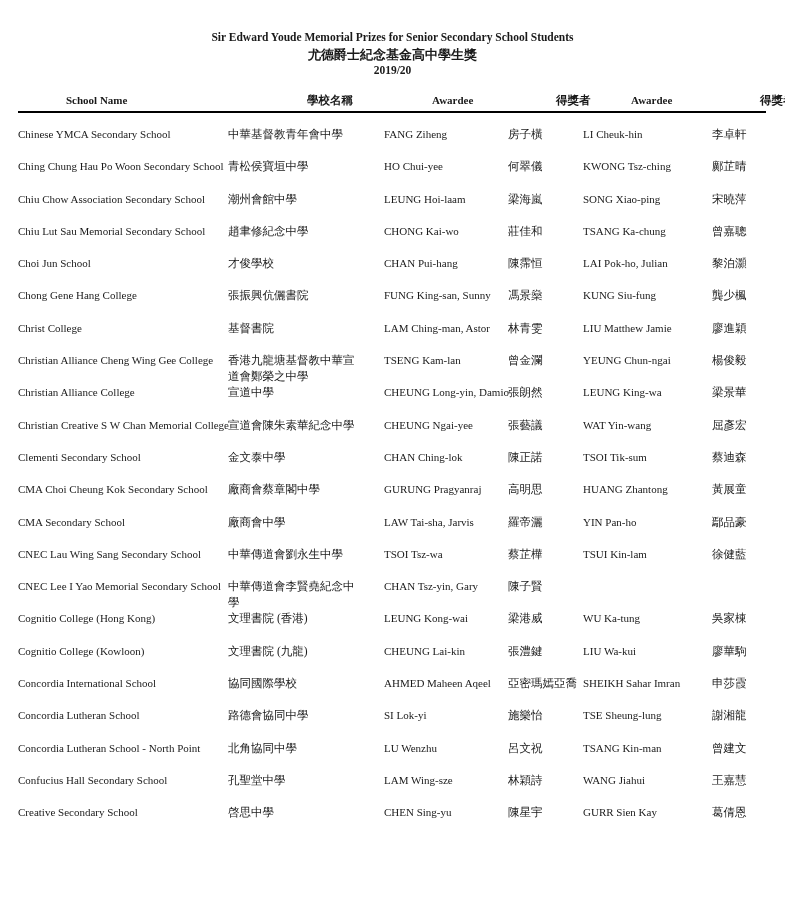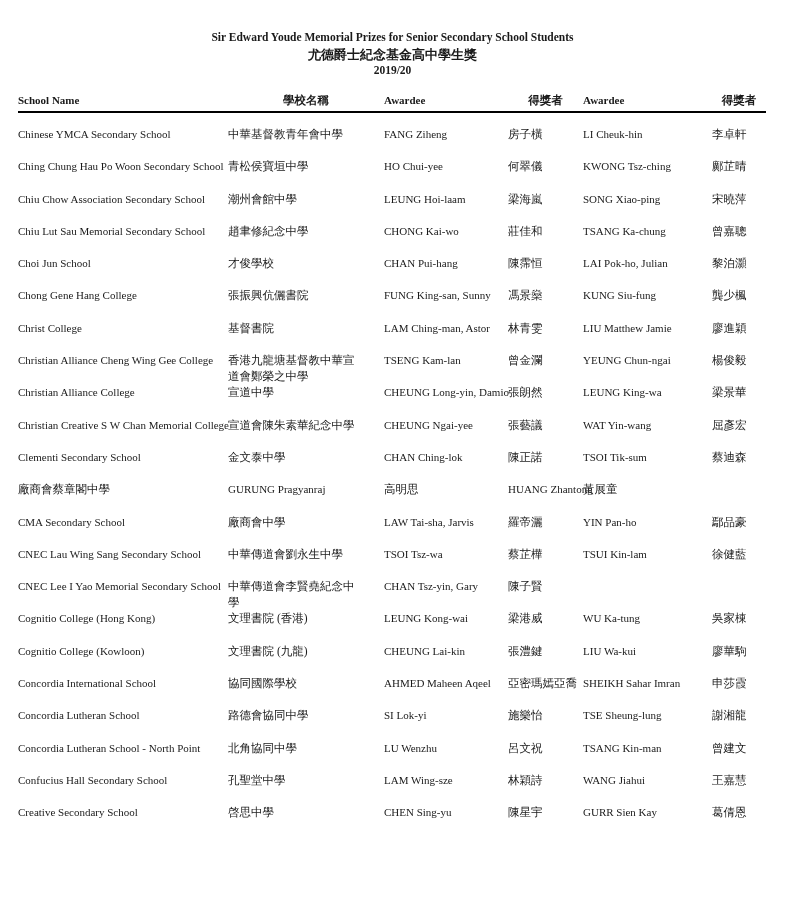--- a/index.html
+++ b/index.html
@@ -42,21 +42,21 @@
     margin-right: 19px;
   }
   .hrow {
     display: grid;
     grid-template-columns: 210px 156px 124px 75px 129px auto;
     font-weight: bold;
     margin-top: 16px;
     padding-bottom: 4px;
     border-bottom: 2.5px solid #000000;
   }
-  .hrow .hc { font-size: 11px; line-height: 14px; white-space: nowrap; }
+  .hrow .hc { font-size: 11px; line-height: 14px; white-space: nowrap; margin-left: 48px; }
   .hrow .zh { font-size: 11.5px; text-align: center; }
   .tbody { margin-top: 13px; }
   .trow {
     display: grid;
     grid-template-columns: 210px 156px 124px 75px 129px auto;
     height: 32.3px;
     align-items: start;
   }
   .cell {
     font-size: 11px;
@@ -175,20 +175,21 @@
         </div>
         <div class="trow">
           <div class="cell c0">Clementi Secondary School</div>
           <div class="cell c1">金文泰中學</div>
           <div class="cell c2">CHAN Ching-lok</div>
           <div class="cell c3">陳正諾</div>
           <div class="cell c4">TSOI Tik-sum</div>
           <div class="cell c5">蔡迪森</div>
         </div>
         <div class="trow">
+          <div class="cell c0">CMA Choi Cheung Kok Secondary School</div>
           <div class="cell c1">廠商會蔡章閣中學</div>
           <div class="cell c2">GURUNG Pragyanraj</div>
           <div class="cell c3">高明思</div>
           <div class="cell c4">HUANG Zhantong</div>
           <div class="cell c5">黃展童</div>
         </div>
         <div class="trow">
           <div class="cell c0">CMA Secondary School</div>
           <div class="cell c1">廠商會中學</div>
           <div class="cell c2">LAW Tai-sha, Jarvis</div>

